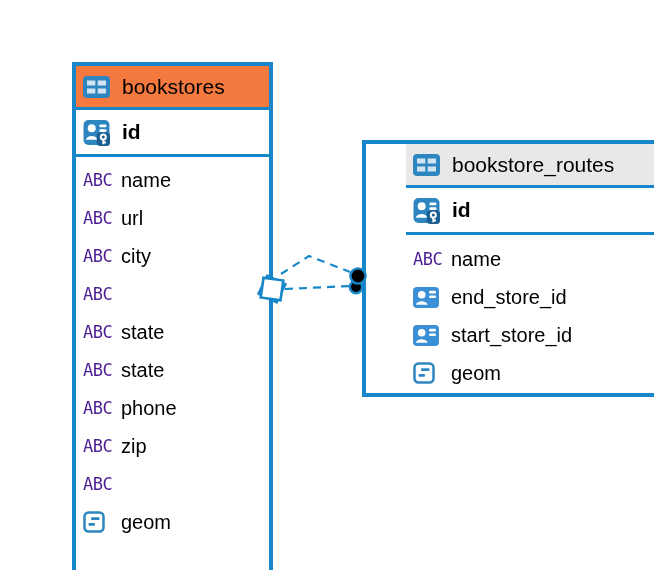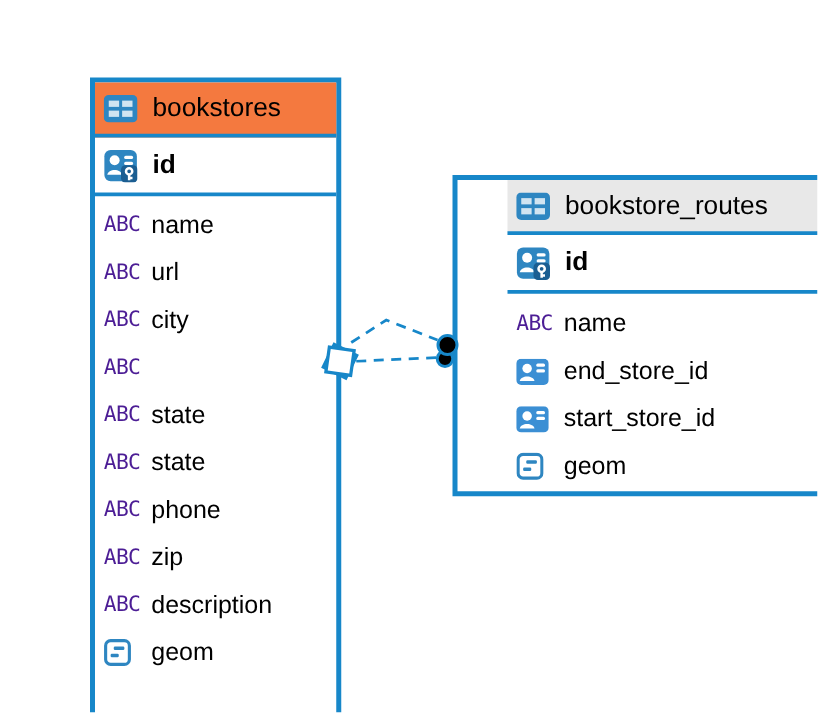--- a/index.html
+++ b/index.html
@@ -113,21 +113,20 @@
       <div class="colrow">
         <span class="iconbox">
             <span class="abc">ABC</span>
           </span>
         <span>zip</span>
       </div>
       <div class="colrow">
         <span class="iconbox">
             <span class="abc">ABC</span>
           </span>
-        <span>description</span>
       </div>
       <div class="colrow">
         <span class="iconbox">
           <svg width="22" height="22" viewBox="0 0 22 22">
             <rect x="1.5" y="1.5" width="19" height="19" rx="4" fill="none" stroke="#2e86c1" stroke-width="2.5"></rect>
             <rect x="8" y="6.2" width="8.5" height="2.8" rx="1" fill="#2e86c1"></rect>
             <rect x="5.5" y="12" width="6.5" height="2.8" rx="1" fill="#2e86c1"></rect>
           </svg>
         </span>
         <span>geom</span>

